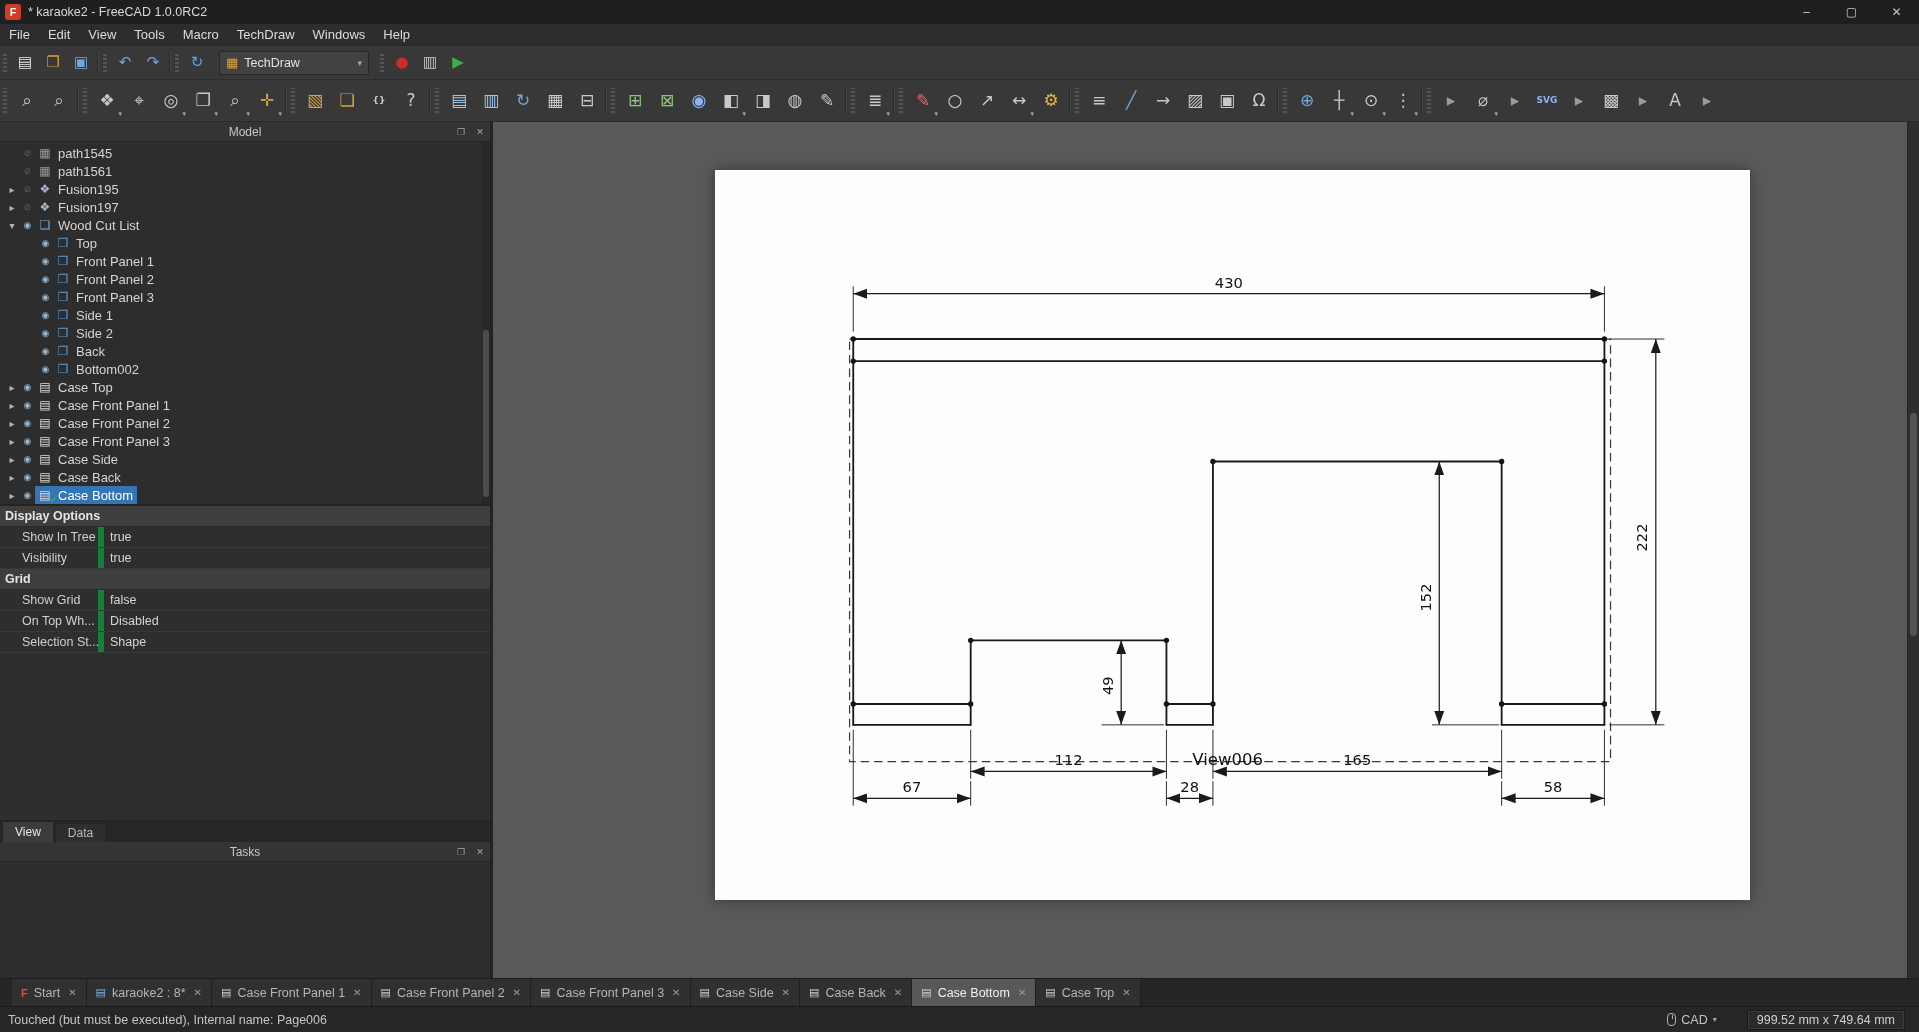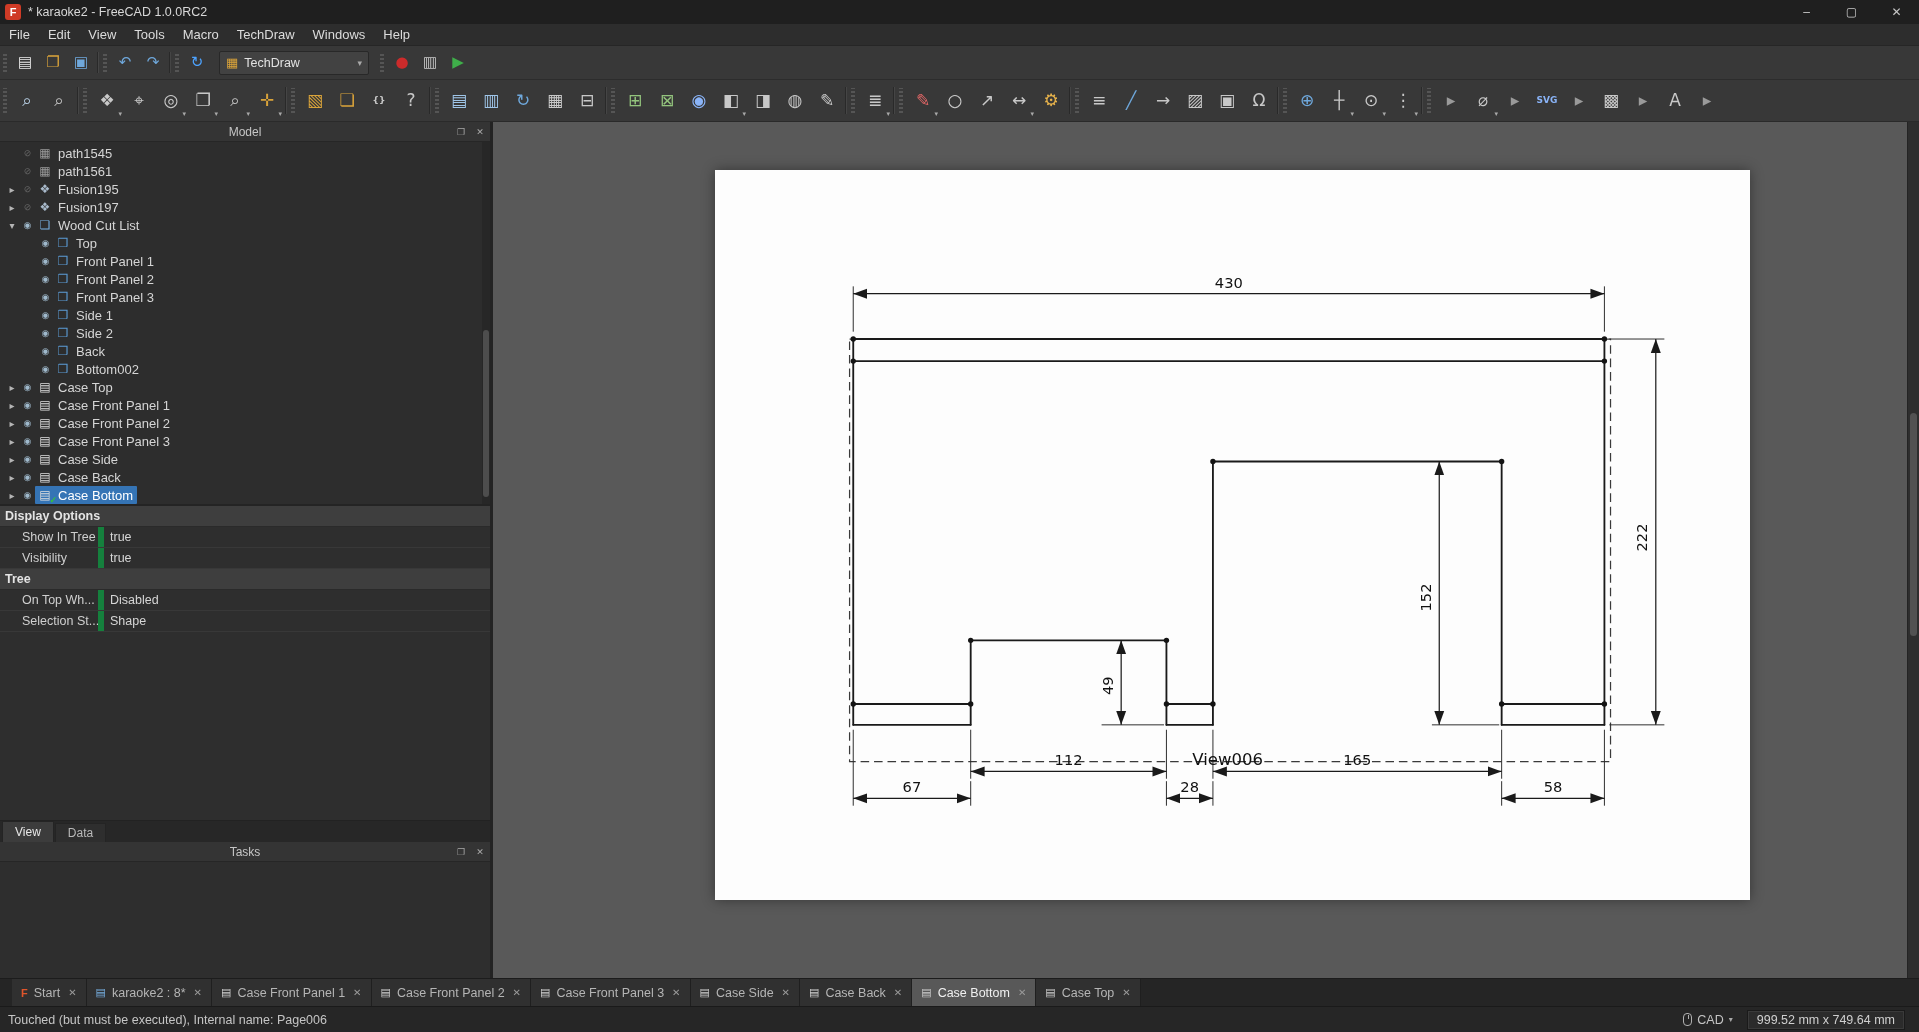--- a/index.html
+++ b/index.html
@@ -103,21 +103,21 @@
            border-right:1px solid #1f1f1f;font-size:12.5px;color:#b5b5b5;}
   .mdi-tab.active{background:#585858;color:#f0f0f0;}
   .mdi-icon{font-size:11px;}
   .mdi-icon.bold{font-weight:bold;}
   .mdi-close{font-size:10px;color:#9a9a9a;margin-left:2px;}
 
   
   .statusbar{height:26px;flex:0 0 auto;background:#262626;border-top:1px solid #1a1a1a;
              display:flex;align-items:center;font-size:12.5px;color:#c5c5c5;}
   .sb-msg{margin-left:8px;}
-  .sb-right{margin-left:auto;display:flex;align-items:center;gap:8px;margin-right:14px;}
+  .sb-right{margin-left:auto;display:flex;align-items:center;gap:24px;margin-right:14px;}
   .nav-combo{display:flex;align-items:center;gap:5px;padding:1px 6px;}
   .mouse-icon{width:9px;height:13px;border:1px solid #b0b0b0;border-radius:4px;position:relative;display:inline-block;}
   .mouse-icon::after{content:"";position:absolute;left:50%;top:1px;width:1px;height:4px;background:#b0b0b0;}
   .nav-arrow{font-size:8px;color:#a9a9a9;}
   .size-box{padding:2px 9px;background:#2b2b2b;border:1px solid #1a1a1a;
             box-shadow:inset 0 0 0 1px #3a3a3a;color:#cfcfcf;}
 </style>
 </head>
 <body>
 
@@ -589,21 +589,25 @@
       <div class="props">
           <div class="pgroup">Display Options</div>
           <div class="prow">
             <div class="pname">Show In Tree</div>
             <div class="pvalue">true</div>
           </div>
           <div class="prow">
             <div class="pname">Visibility</div>
             <div class="pvalue">true</div>
           </div>
-          <div class="pgroup">Tree</div>
+          <div class="pgroup">Grid</div>
+          <div class="prow">
+            <div class="pname">Show Grid</div>
+            <div class="pvalue">false</div>
+          </div>
           <div class="prow">
             <div class="pname">On Top Wh...</div>
             <div class="pvalue">Disabled</div>
           </div>
           <div class="prow">
             <div class="pname">Selection St...</div>
             <div class="pvalue">Shape</div>
           </div>
         </div>
       <div class="vd-tabs">

